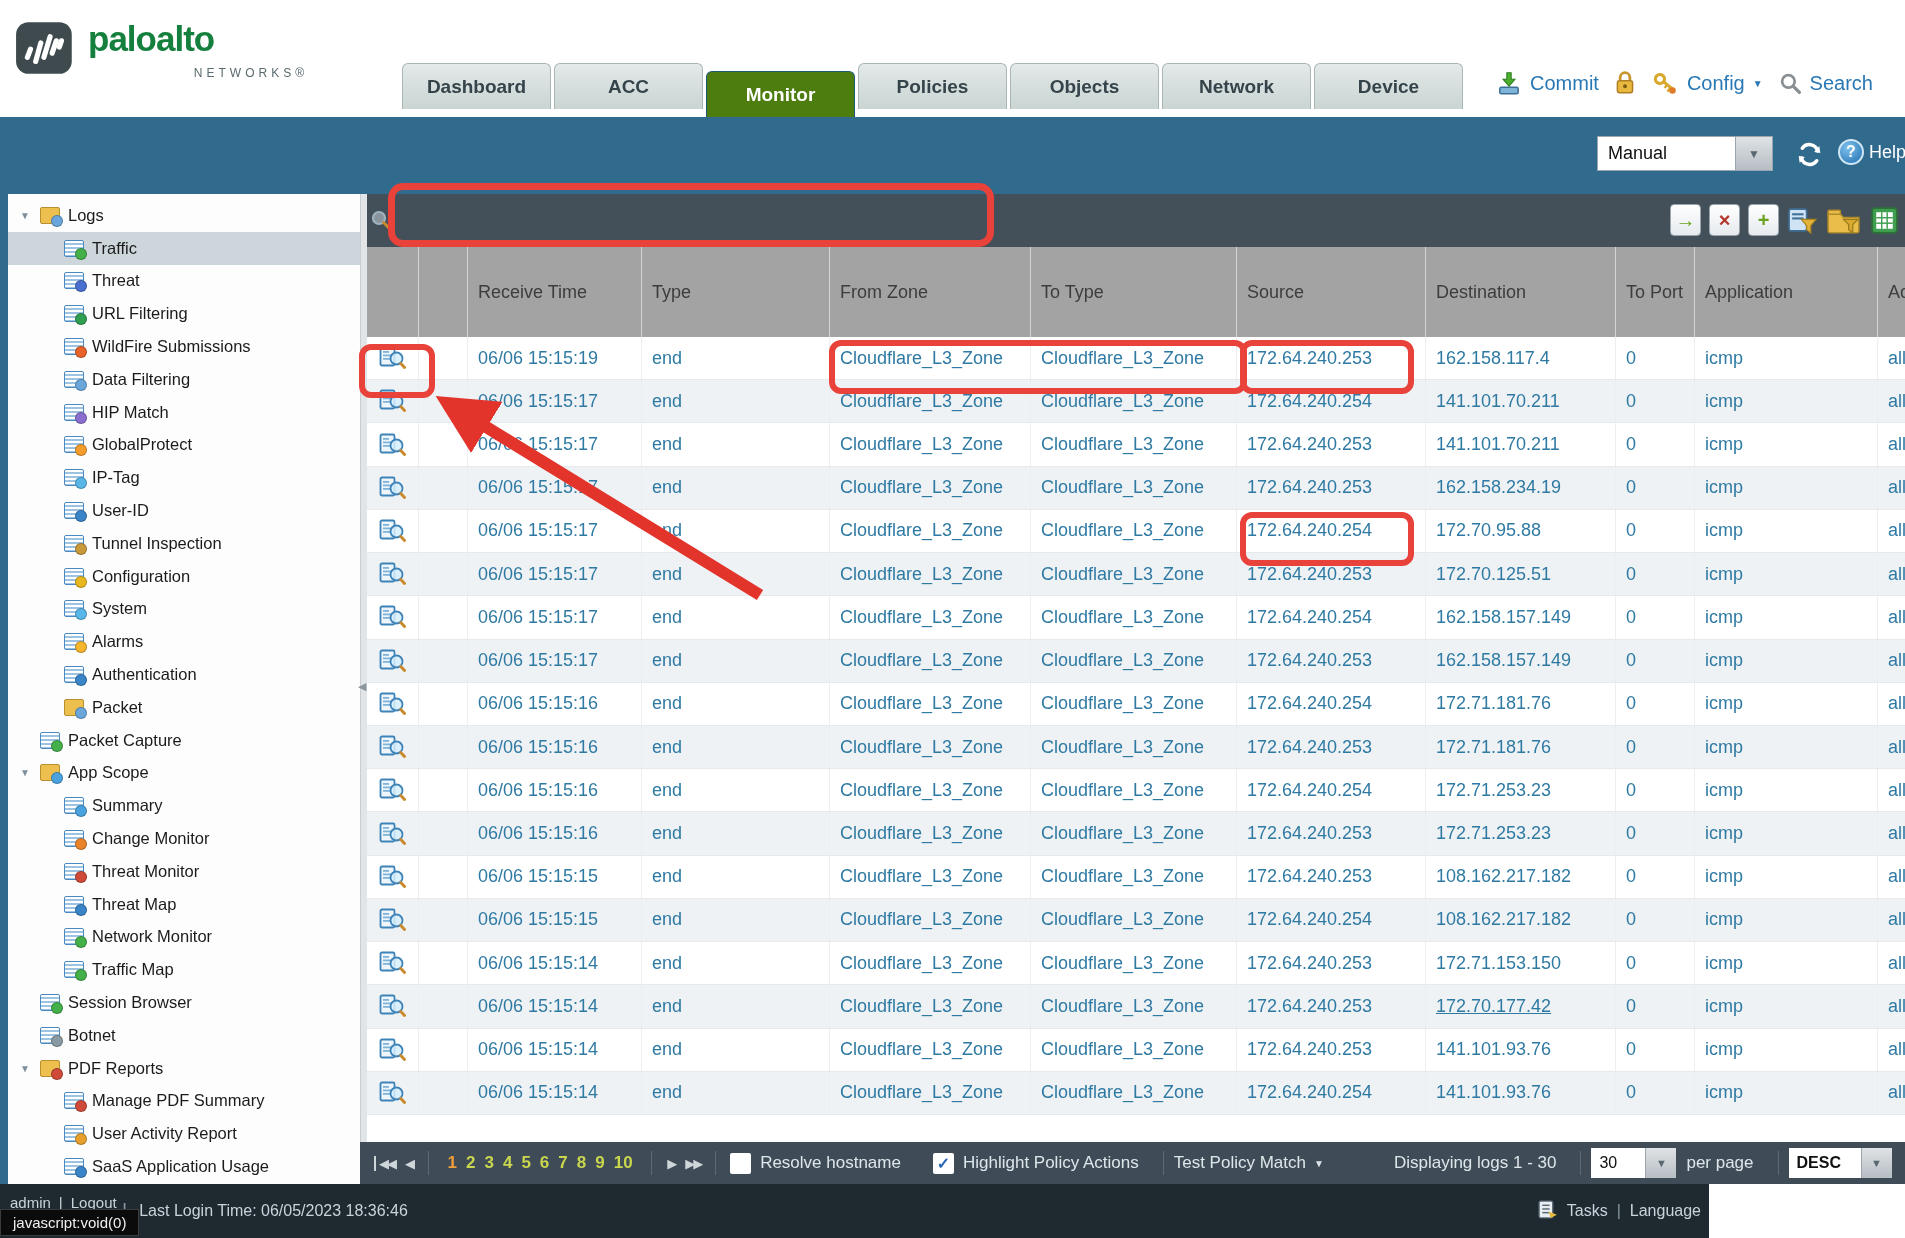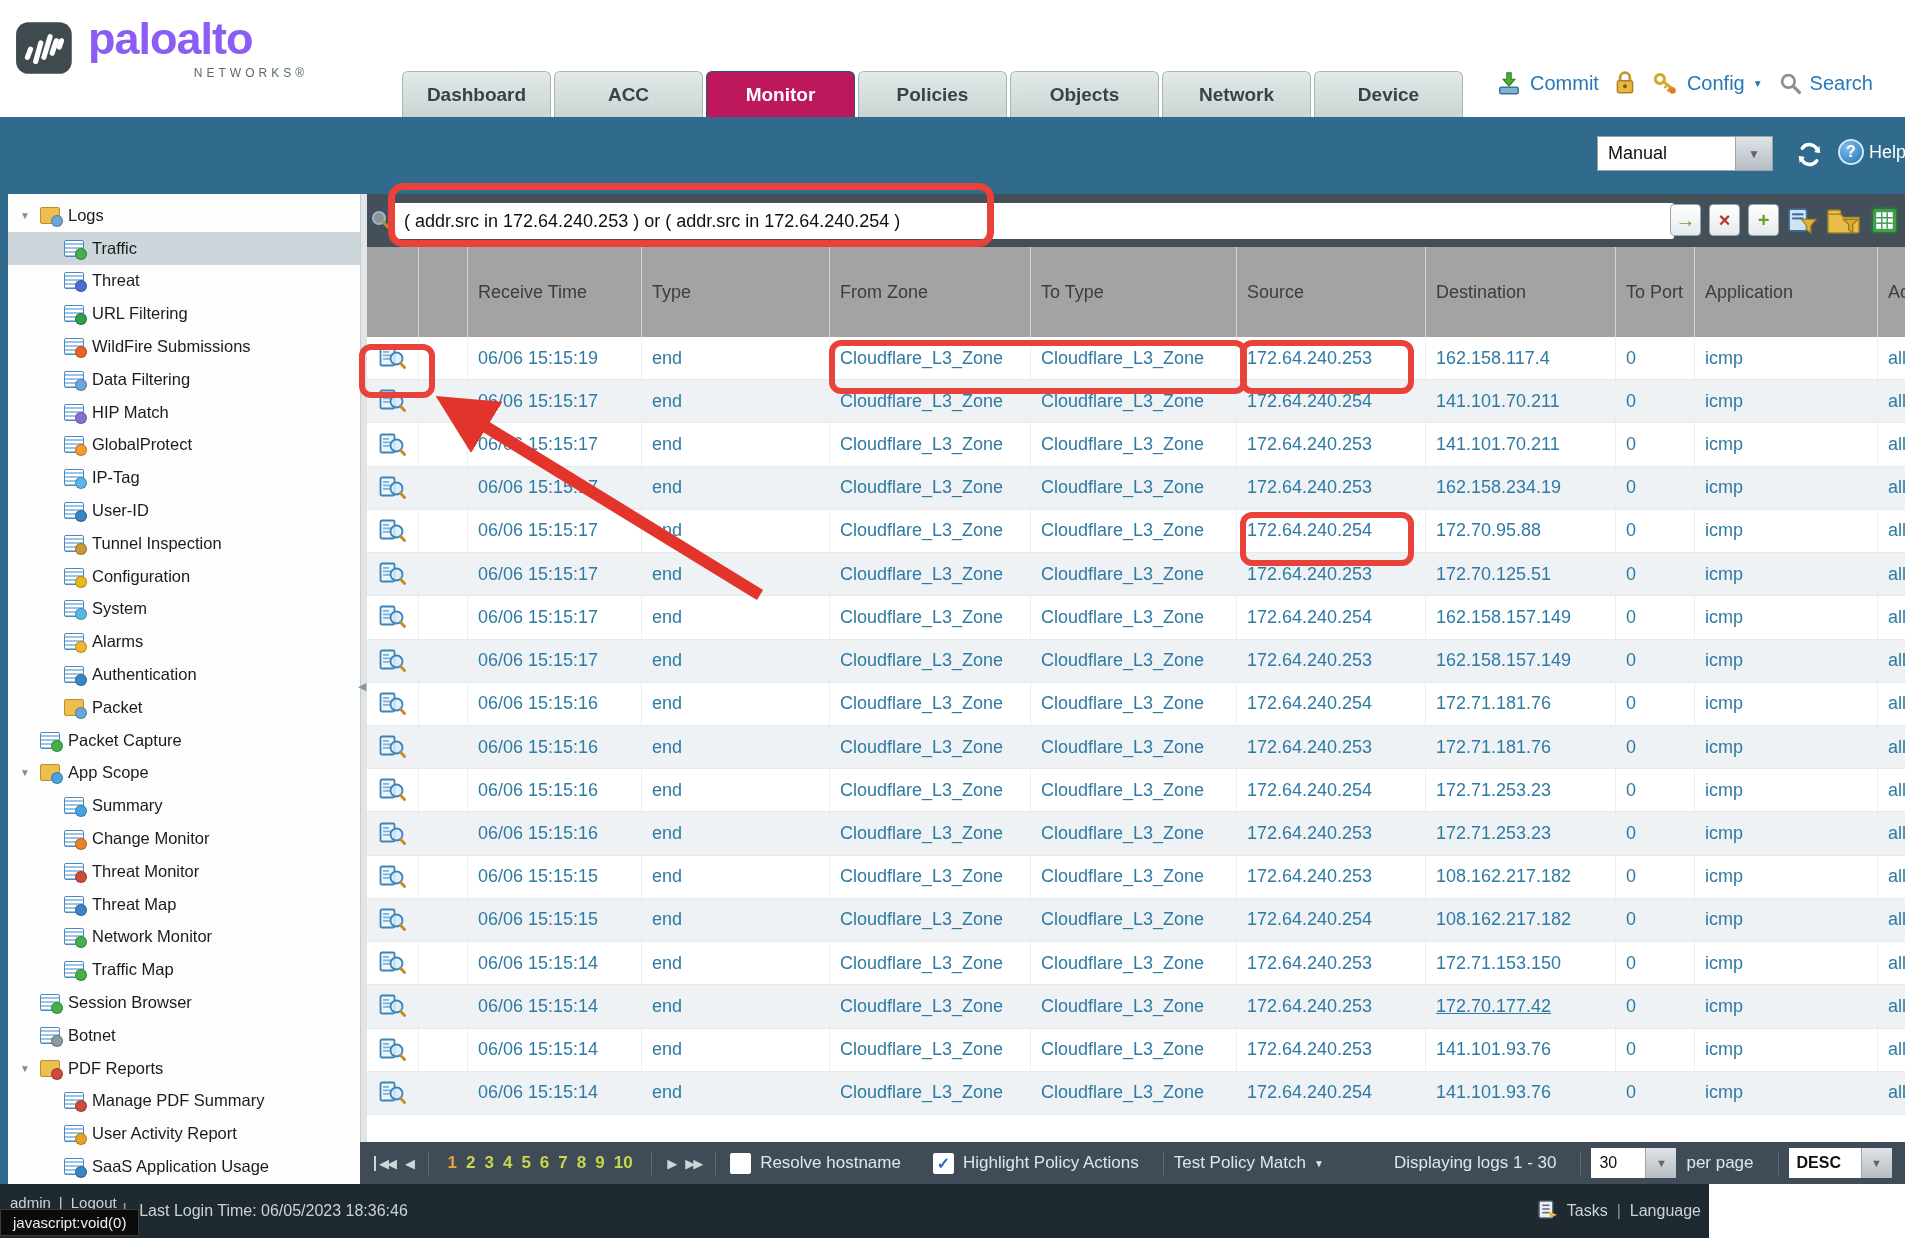--- a/index.html
+++ b/index.html
@@ -3,27 +3,27 @@
 <meta charset="utf-8">
 <style>
   html,body{margin:0;padding:0;background:#fff;}
   #screen{position:relative;width:1905px;height:1238px;overflow:hidden;background:#fff;
           font-family:"Liberation Sans",sans-serif;}
 
   
   .app-header{position:absolute;left:0;top:0;width:1905px;height:117px;background:#fff;}
   .logo{position:absolute;left:14px;top:14px;display:flex;align-items:flex-start;}
   .logo-text{margin-left:8px;width:220px;}
-  .logo-brand{font-size:45px;font-weight:bold;color:#8b5cf6;letter-spacing:-1px;line-height:50px;margin-top:16px;}
+  .logo-brand{font-size:35px;font-weight:bold;color:#15803d;letter-spacing:-1px;line-height:50px;margin-top:16px;}
   .logo-sub{font-size:12px;color:#5a6a6e;letter-spacing:4px;text-align:right;margin-top:2px;}
   .tab-bar{position:absolute;left:402px;bottom:0;display:flex;}
   .tab{width:149px;height:46px;margin-right:3px;display:flex;align-items:center;justify-content:center;
        font-size:19px;font-weight:bold;color:#35444a;background:linear-gradient(#e3eae9,#c9d4d3);
        border:1px solid #a8b6b6;border-bottom:none;border-radius:6px 6px 0 0;box-sizing:border-box;}
-  .tab.active{background:#be185d;color:#fff;border-color:#1e5a78;}
+  .tab.active{background:#4d7c0f;color:#fff;border-color:#1e5a78;margin-top:8px;}
   .header-actions{position:absolute;left:1496px;top:64px;height:38px;display:flex;align-items:center;gap:8px;
        color:#2878b5;font-size:20px;}
   .ha-label{cursor:default;}
   .caret{font-size:10px;color:#2878b5;}
 
   
   .band{position:absolute;left:0;top:117px;width:1905px;height:77px;background:#306a8c;}
   .manual-box{position:absolute;left:1597px;top:19px;width:139px;height:35px;background:#fff;
        border:1px solid #9aa5ad;box-sizing:border-box;font-size:18px;color:#101010;line-height:33px;padding-left:10px;}
   .manual-arrow{position:absolute;left:1735px;top:19px;width:38px;height:35px;background:linear-gradient(#dfe3e6,#b6bdc3);
@@ -415,21 +415,20 @@
     <span class="collapse-handle" data-name="collapse-sidebar-icon">◀</span>
   </div>
 
   <div class="filter-strip" data-name="filter-bar">
     <span class="search-glyph" data-name="filter-magnifier-icon">
       <svg width="22" height="22" viewBox="0 0 22 22">
           <circle cx="9" cy="9" r="6" fill="#cfd8de" fill-opacity=".5" stroke="#9fb3bf" stroke-width="2.2"></circle>
           <line x1="13.5" y1="13.5" x2="19" y2="19" stroke="#c98a2e" stroke-width="3" stroke-linecap="round"></line>
         </svg>
     </span>
-    <div class="filter-input" data-name="filter-query-input">( addr.src in 172.64.240.253 ) or ( addr.src in 172.64.240.254 )</div>
     <div class="filter-actions" data-name="filter-actions">
       <span class="fbtn apply" data-name="apply-filter-button">→</span>
       <span class="fbtn clear" data-name="clear-filter-button">×</span>
       <span class="fbtn add" data-name="add-filter-button">+</span>
       <span class="ficon" data-name="filter-builder-icon">
         <svg width="31" height="31" viewBox="0 0 30 30">
             <rect x="2" y="4" width="17" height="21" rx="2" fill="#cfe3f5" stroke="#3e6f96" stroke-width="1.6"></rect>
             <rect x="5" y="8" width="11" height="2" fill="#3e6f96"></rect>
             <rect x="5" y="12" width="11" height="2" fill="#3e6f96"></rect>
             <polygon points="14,14 28,14 23,20 23,27 19,24 19,20" fill="#e3b23a" stroke="#a8811f" stroke-width="1.2"></polygon>

